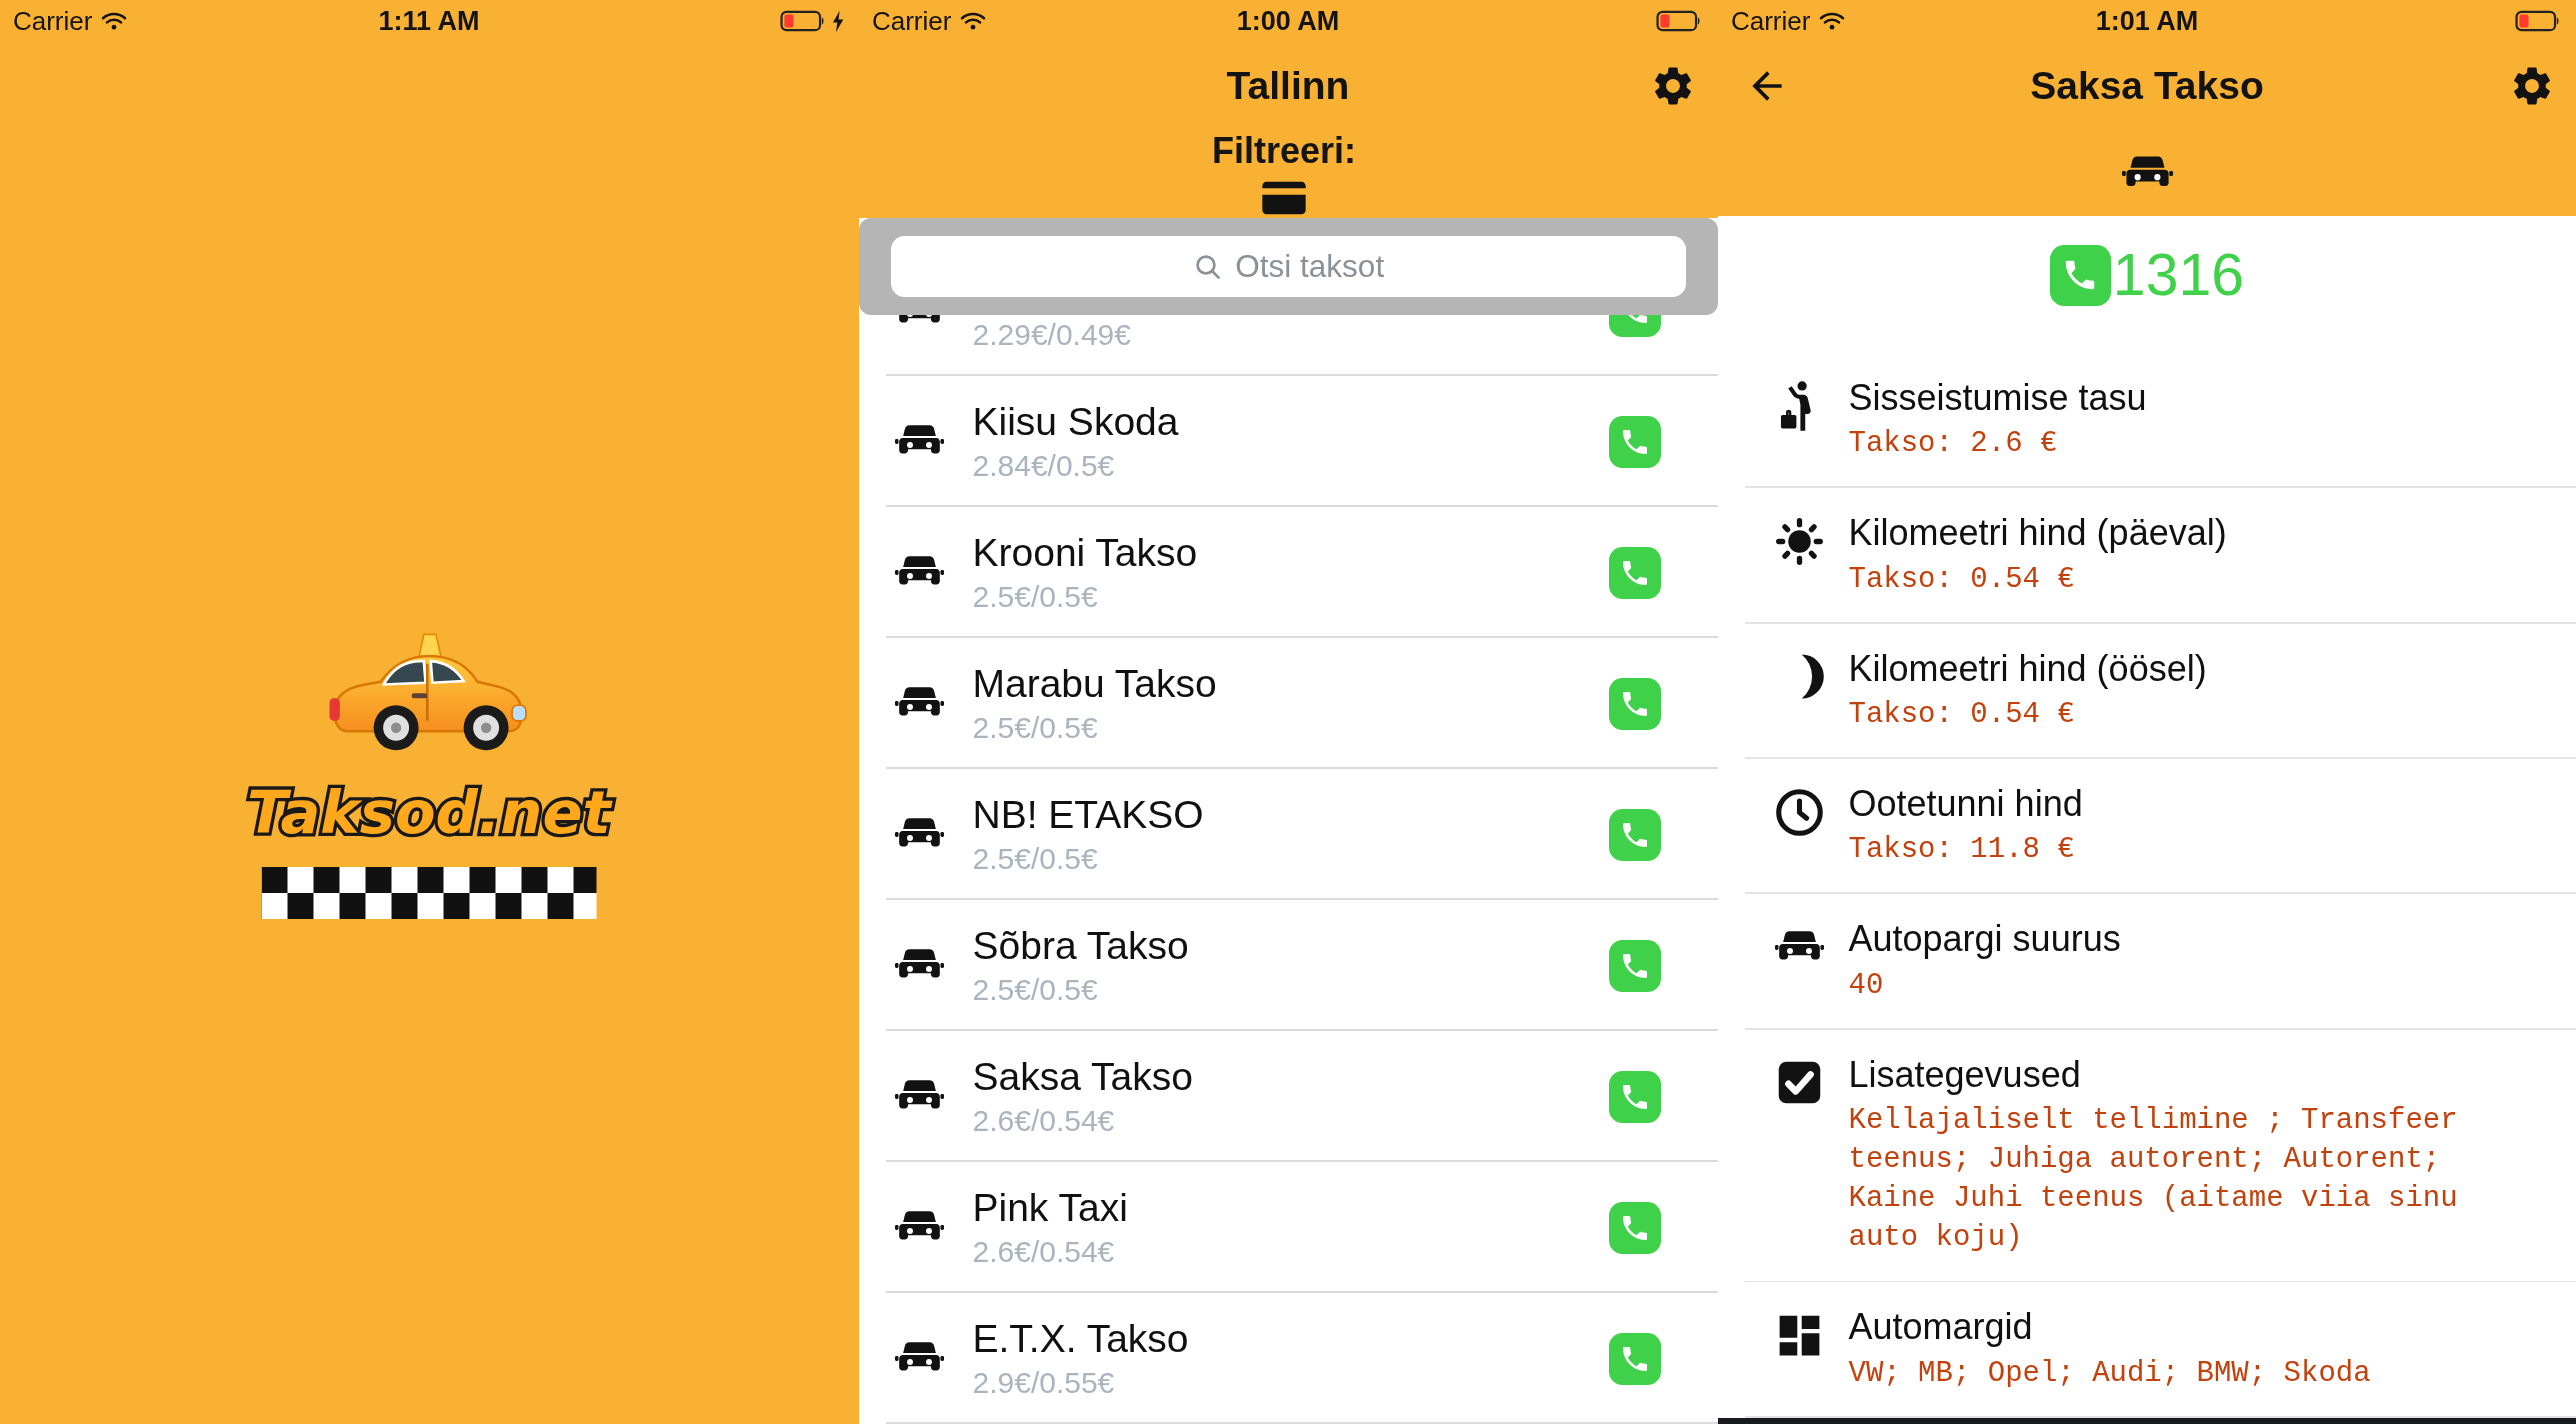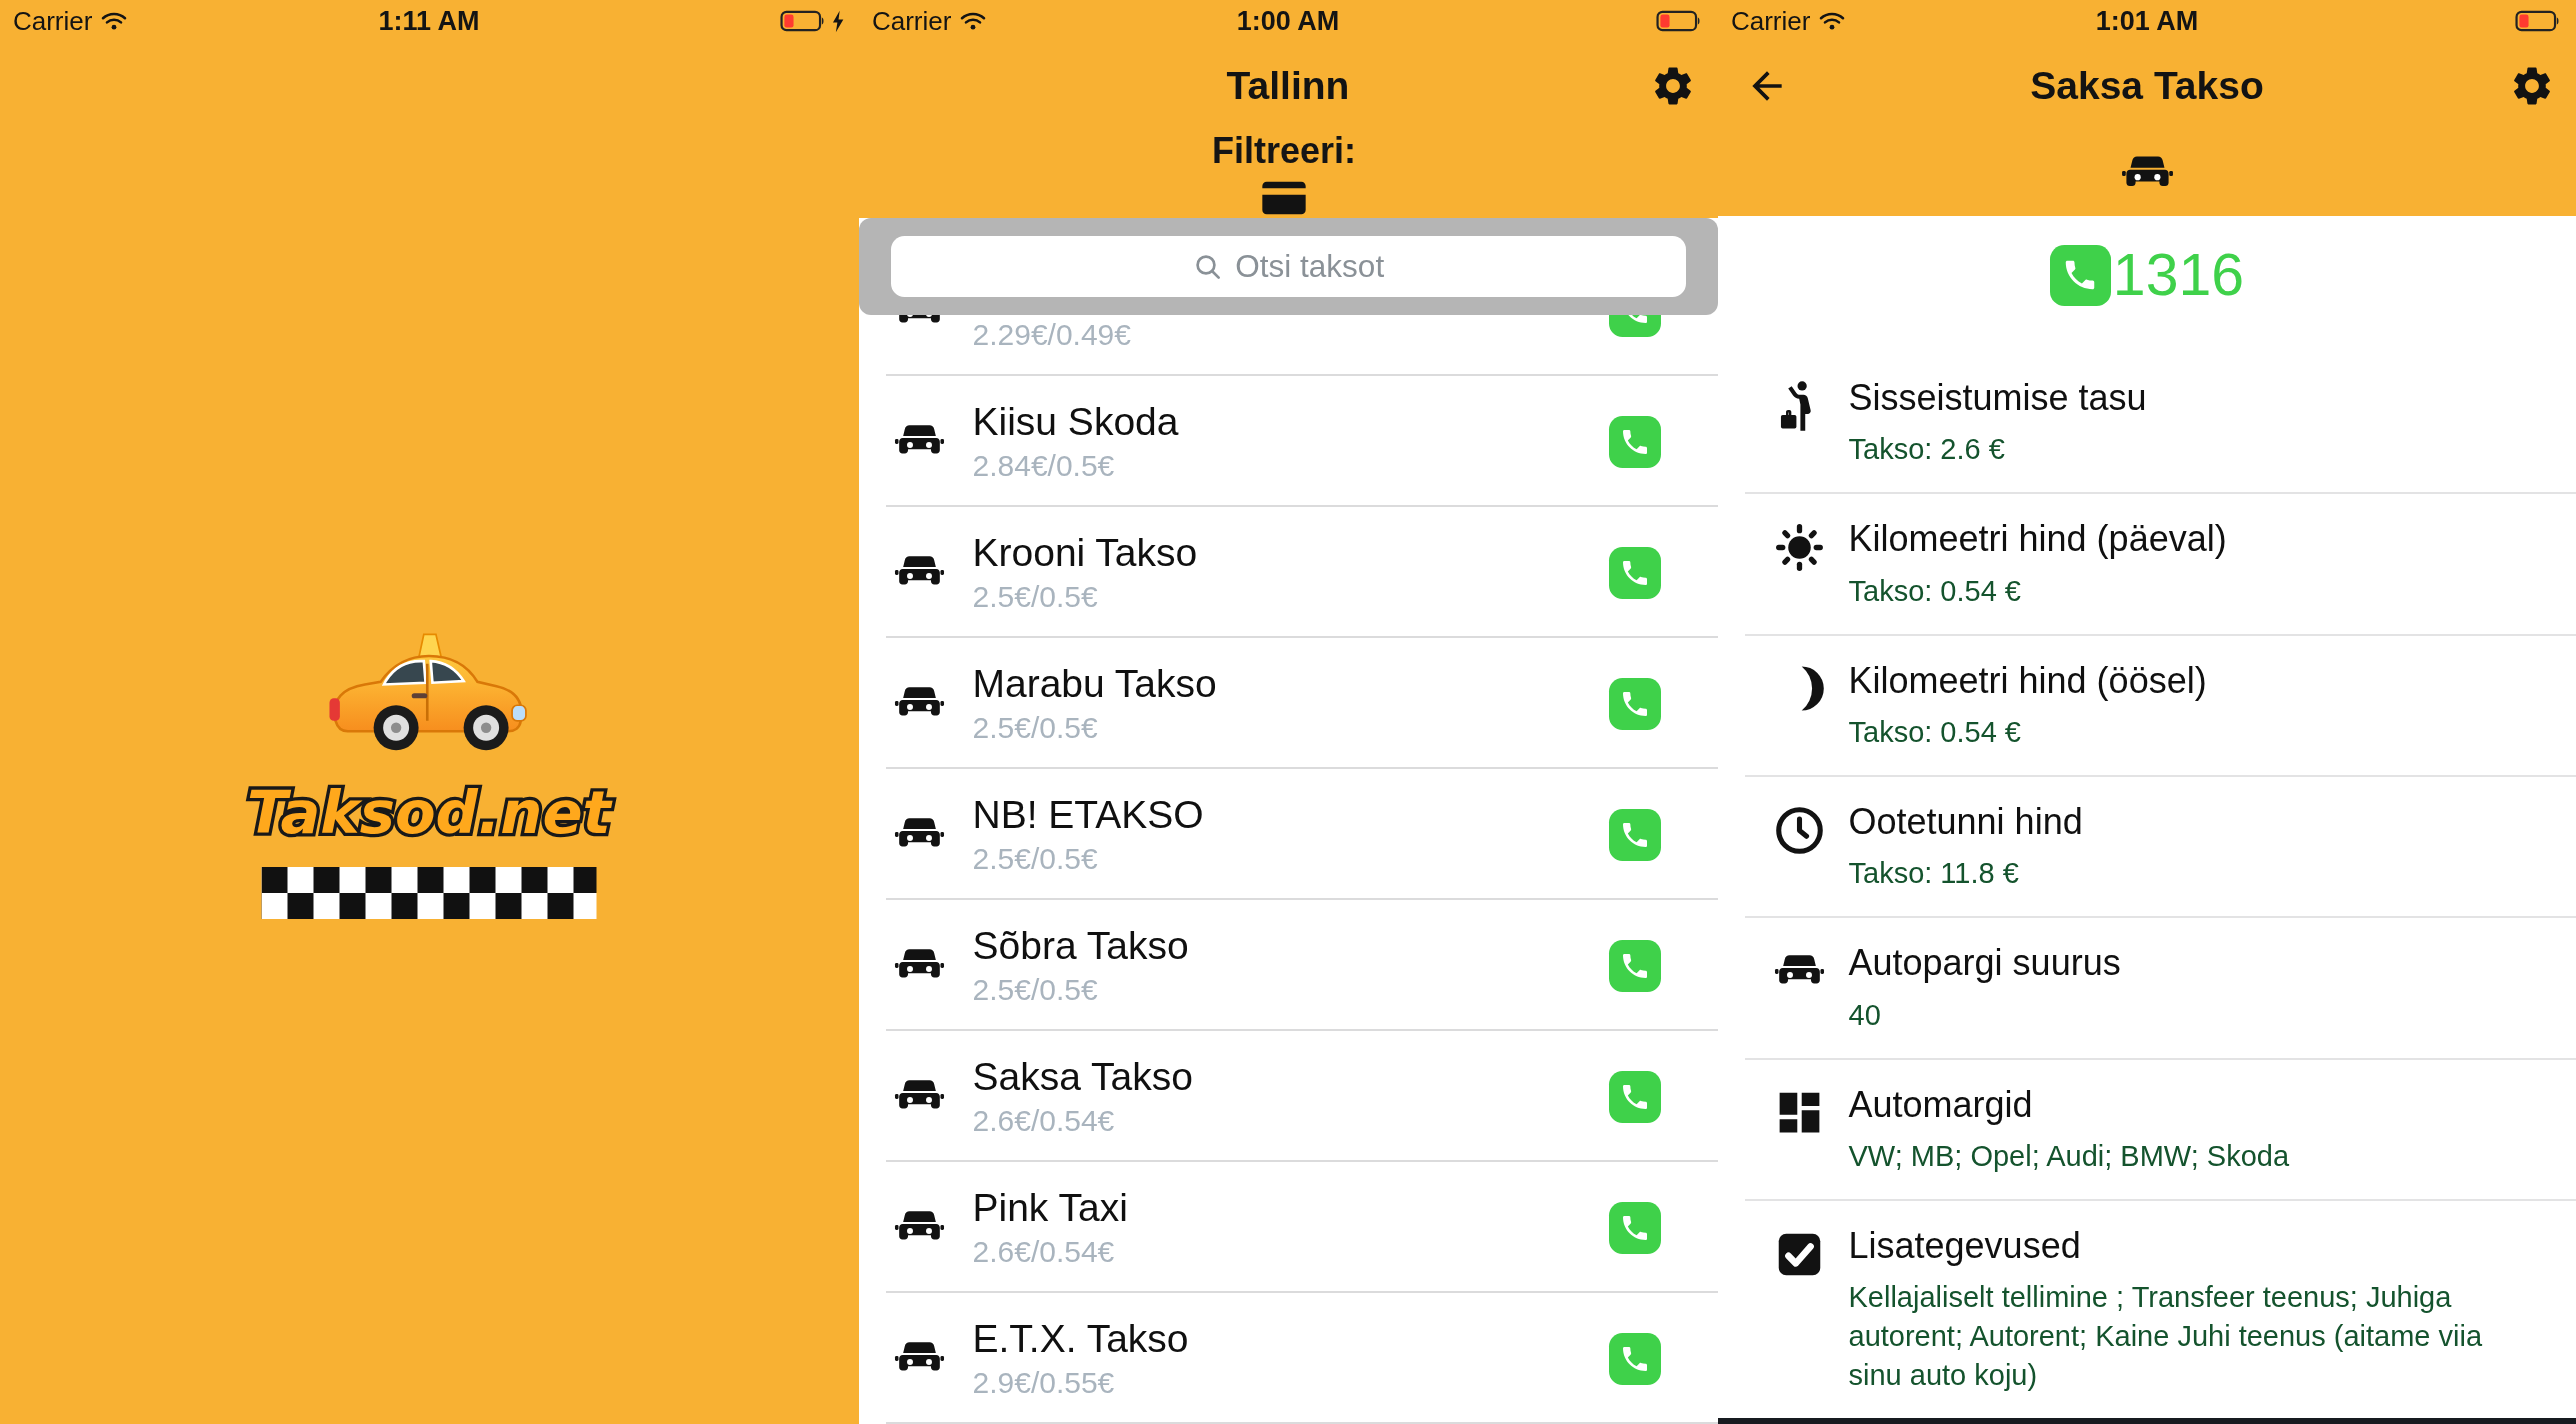--- a/index.html
+++ b/index.html
@@ -59,21 +59,21 @@
   .phone-row{display:flex;align-items:center;justify-content:center;gap:2px;margin-top:25px;cursor:pointer;}
   .phone-badge{width:61px;height:61px;border-radius:14.3px;background:#3FD14A;display:flex;align-items:center;justify-content:center;}
   .phone-badge svg{width:38px;height:38px;display:block;}
   .phone-number{font-size:59px;color:#3FD14A;}
   .detail-list{list-style:none;margin:44px 0 0 0;padding:0;}
   .detail-row{position:relative;display:flex;min-height:134px;padding:23px 40px 25px 0;box-sizing:border-box;}
   .d-icon{width:53px;height:53px;margin:3.8px 23px 0 55px;flex:0 0 auto;}
   .d-icon svg{width:53px;height:53px;display:block;}
   .d-text{display:flex;flex-direction:column;}
   .d-title{font-size:36px;color:#101010;line-height:1.2;}
-  .d-sub{font-size:29px;color:#14532d;margin-top:11px;line-height:1.35;}
+  .d-sub{font-size:29px;color:#c2410c;margin-top:5px;line-height:1.35;font-family:Liberation Mono, monospace;}
   .sep3{background:#E3E3E4;}
   .bottom-edge{position:absolute;left:0;right:0;bottom:0;height:5.7px;background:#171B20;}
 
   
   .logo{position:absolute;top:626px;left:50%;transform:translateX(-50%);width:439px;text-align:center;}
   .logo-car{width:225px;height:136px;margin:0 auto;display:block;}
   .wordmark{display:block;margin:3.8px auto 0;}
   .checker{width:335px;height:52px;margin:9.5px auto 0;
            background:conic-gradient(#fff 25%, #111 0 50%, #fff 0 75%, #111 0) top left / 52px 52px repeat;}
 </style>
@@ -577,41 +577,41 @@
             </span>
     <span class="d-text">
       <span class="d-title">Autopargi suurus</span>
       <span class="d-sub">40</span>
     </span>
     <span class="sep sep3"></span>
   </li>
 
   <li class="detail-row">
     <span class="d-icon">
+              <svg viewBox="0 0 24 24">
+                <rect x="2.6" y="2.6" width="18.8" height="18.8" rx="3.4" fill="#121212"></rect>
+                <path d="M7 12.6l3.3 3.4L17 8.4" stroke="#fff" stroke-width="3" fill="none" stroke-linecap="round" stroke-linejoin="round"></path>
+              </svg>
+            </span>
+    <span class="d-text">
+      <span class="d-title">Lisategevused</span>
+      <span class="d-sub">Kellajaliselt tellimine ; Transfeer teenus; Juhiga autorent; Autorent; Kaine Juhi teenus (aitame viia sinu auto koju)</span>
+    </span>
+    <span class="sep sep3"></span>
+  </li>
+
+  <li class="detail-row">
+    <span class="d-icon">
               <svg viewBox="0 0 24 24" fill="#121212">
                 <path d="M3 13h8V3H3v10zm0 8h8v-6H3v6zm10 0h8V11h-8v10zm0-18v6h8V3h-8z"></path>
               </svg>
             </span>
     <span class="d-text">
       <span class="d-title">Automargid</span>
       <span class="d-sub">VW; MB; Opel; Audi; BMW; Skoda</span>
-    </span>
-    <span class="sep sep3"></span>
-  </li>
-
-  <li class="detail-row">
-    <span class="d-icon">
-              <svg viewBox="0 0 24 24">
-                <rect x="2.6" y="2.6" width="18.8" height="18.8" rx="3.4" fill="#121212"></rect>
-                <path d="M7 12.6l3.3 3.4L17 8.4" stroke="#fff" stroke-width="3" fill="none" stroke-linecap="round" stroke-linejoin="round"></path>
-              </svg>
-            </span>
-    <span class="d-text">
-      <span class="d-title">Lisategevused</span>
-      <span class="d-sub">Kellajaliselt tellimine ; Transfeer teenus; Juhiga autorent; Autorent; Kaine Juhi teenus (aitame viia sinu auto koju)</span>
     </span>
     <span class="sep sep3"></span>
   </li>
 </ul>
       <div class="bottom-edge"></div>
     </div>
   </section>
 </div>
 
 

